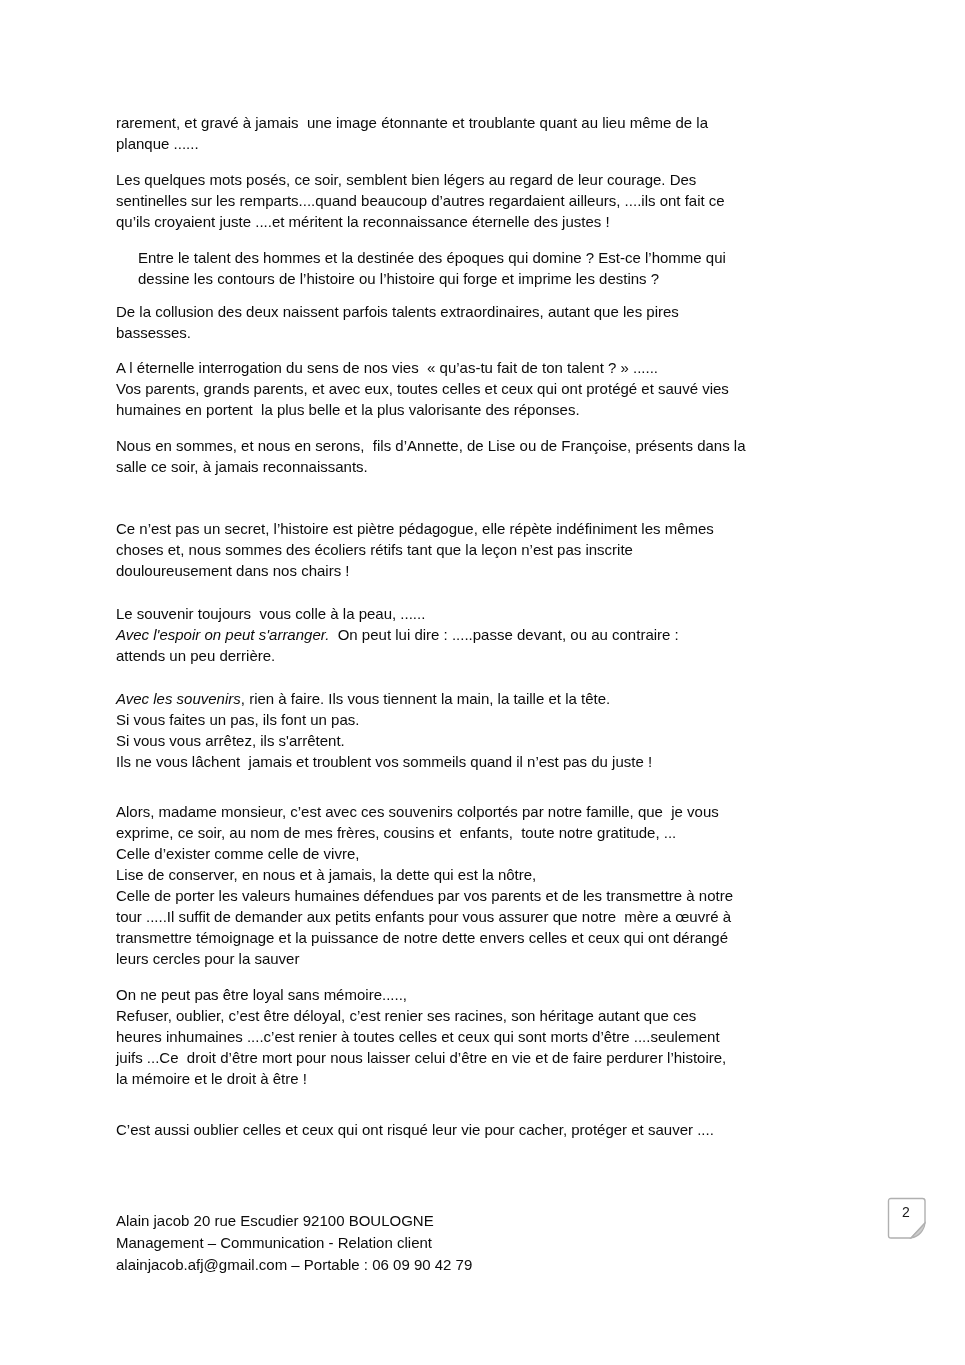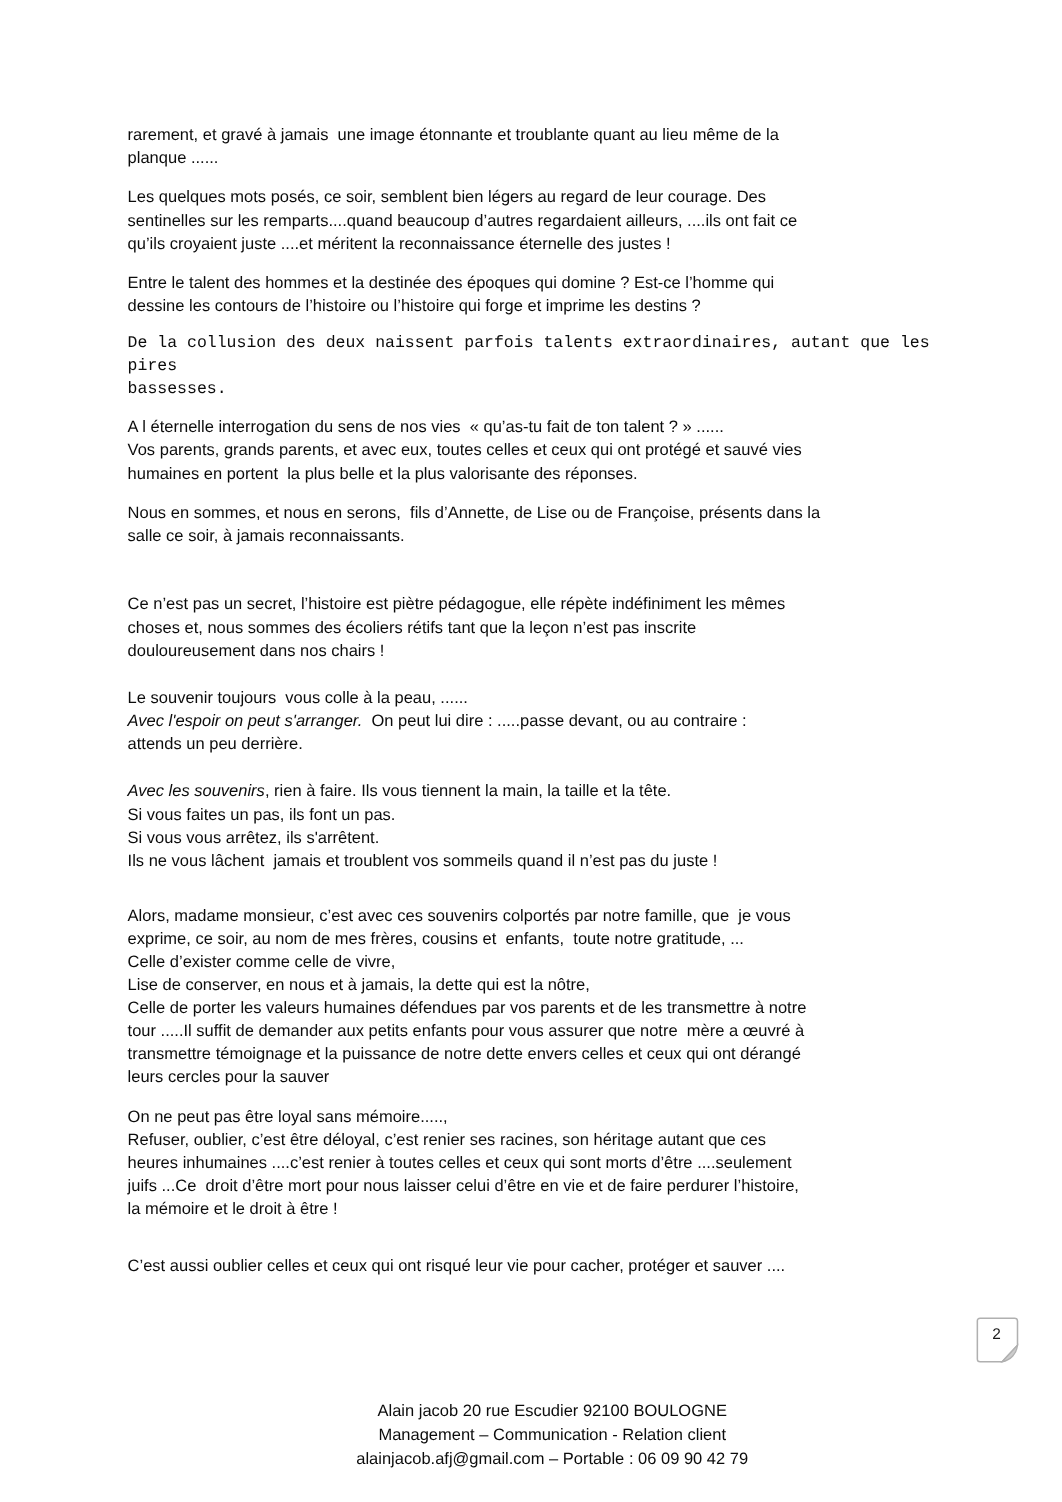--- a/index.html
+++ b/index.html
@@ -15,38 +15,38 @@
   }
   .doc-body {
     position: absolute;
     left: 116px;
     top: 112px;
     width: 772px;
     font-size: 15px;
     line-height: 21px;
   }
   .para { margin: 0 0 15px 0; }
-  .para:nth-child(3)  { margin-bottom: 12px; }
-  .para:nth-child(4)  { margin-bottom: 14px; font-family: Liberation Mono, monospace; }
+  .para:nth-child(3)  { margin-bottom: 12px; margin-left: 22px; }
+  .para:nth-child(4)  { margin-bottom: 14px; }
   .para:nth-child(5)  { }
   .para:nth-child(6)  { margin-bottom: 13px; }
   .para:nth-child(7)  { margin-bottom: 22px; margin-top: 41px; }
   .para:nth-child(8)  { margin-bottom: 22px; }
   .para:nth-child(9)  { margin-bottom: 29px; }
   .para:nth-child(10) { margin-bottom: 15px; }
   .para:nth-child(11) { margin-bottom: 30px; }
   .para:nth-child(12) { margin-bottom: 0; }
   .line { white-space: pre-wrap; }
   .it { font-style: italic; }
   .page-footer {
     position: absolute;
     left: 116px;
-    top: 1272px;
+    top: 1210px;
     width: 772px;
-    text-align: center;
+    text-align: left;
     font-size: 15px;
     line-height: 22px;
   }
   .page-badge {
     position: absolute;
     left: 886px;
     top: 1197px;
     width: 44px;
     height: 44px;
   }

